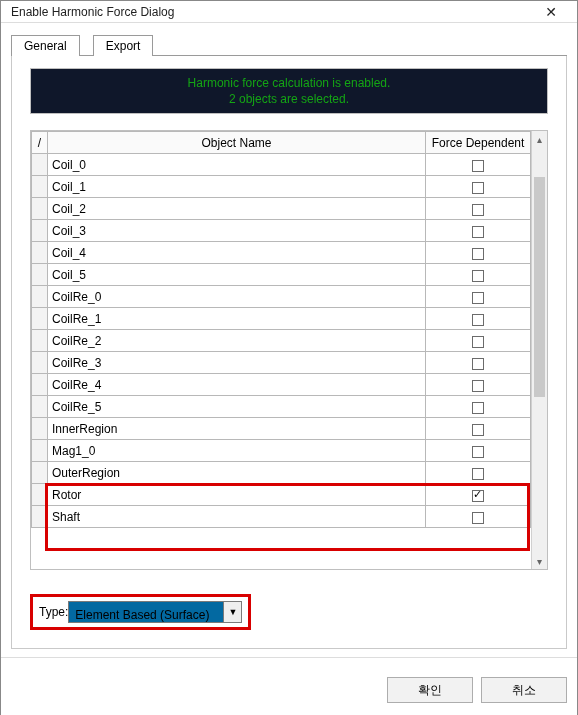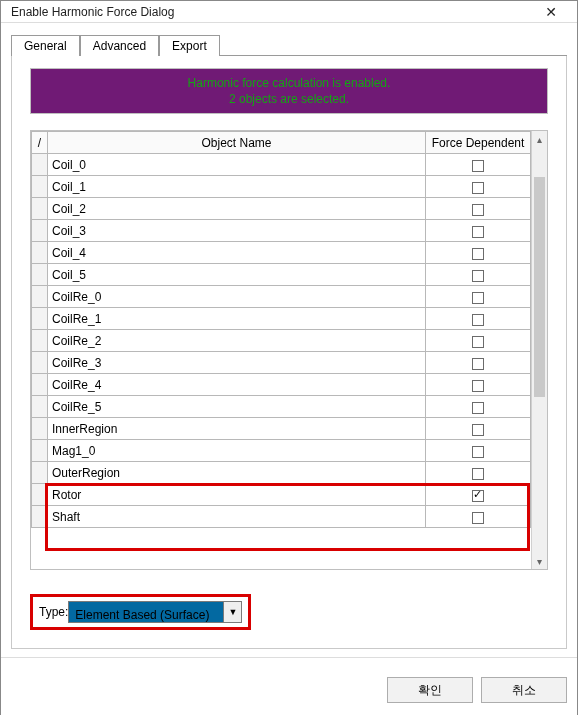--- a/index.html
+++ b/index.html
@@ -49,21 +49,21 @@
   .tabs {
     display: flex;
     align-items: flex-end;
     height: 24px;
   }
   .tab {
     padding: 3px 12px;
     border: 1px solid #9a9a9a;
     border-bottom: none;
     background: #fff;
-    margin-right: 0px;
+    margin-right: 13px;
     font-size: 12px;
     position: relative;
     top: 1px;
     cursor: default;
   }
   .tab + .tab { border-left: 1px solid #9a9a9a; }
   .tab.inactive { background: #fff; }
   .tab.active { background: #fff; z-index: 2; }
   .tabline {
     border-top: 1px solid #9a9a9a;
@@ -71,21 +71,21 @@
   .tabcontent {
     border: 1px solid #c9c9c9;
     border-top: none;
     padding: 12px 18px 18px 18px;
     flex: 1;
     display: flex;
     flex-direction: column;
   }
   .status {
     border: 1px solid #bfbfbf;
-    background: #701a75;
+    background: #0f172a;
     text-align: center;
     color: #14a514;
     padding: 6px 4px;
     font-size: 12px;
     line-height: 1.35;
     margin-bottom: 16px;
   }
   .tablewrap {
     border: 1px solid #bfbfbf;
     flex: 0 0 auto;
@@ -224,21 +224,20 @@
 
 <div class="window">
   <div class="titlebar">
     <span class="title">Enable Harmonic Force Dialog</span>
     <span class="close">✕</span>
   </div>
 
   <div class="body">
     <div class="tabs">
       <div class="tab active">General</div>
-      <div class="tab inactive">Advanced</div>
       <div class="tab inactive">Export</div>
     </div>
     <div class="tabline"></div>
 
     <div class="tabcontent">
       <div class="status">
         <div>Harmonic force calculation is enabled.</div>
         <div>2 objects are selected.</div>
       </div>
 

